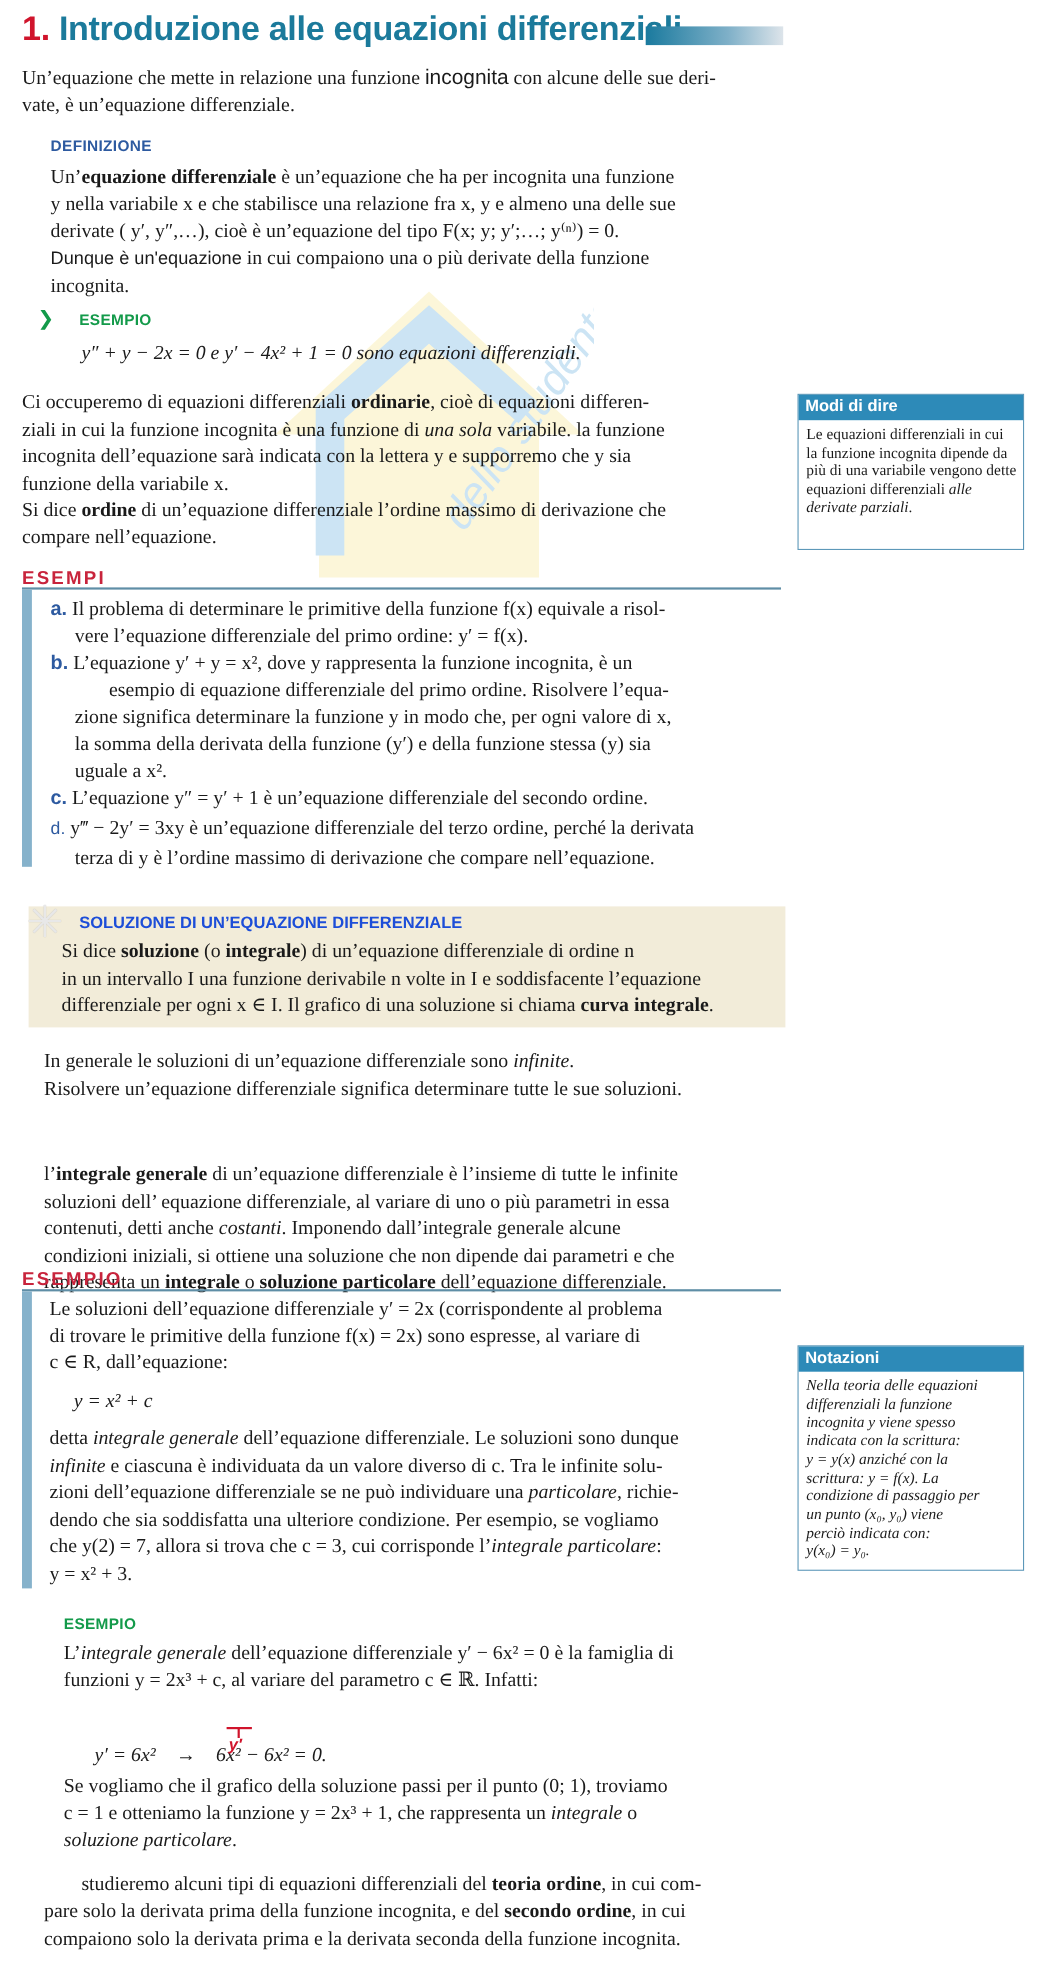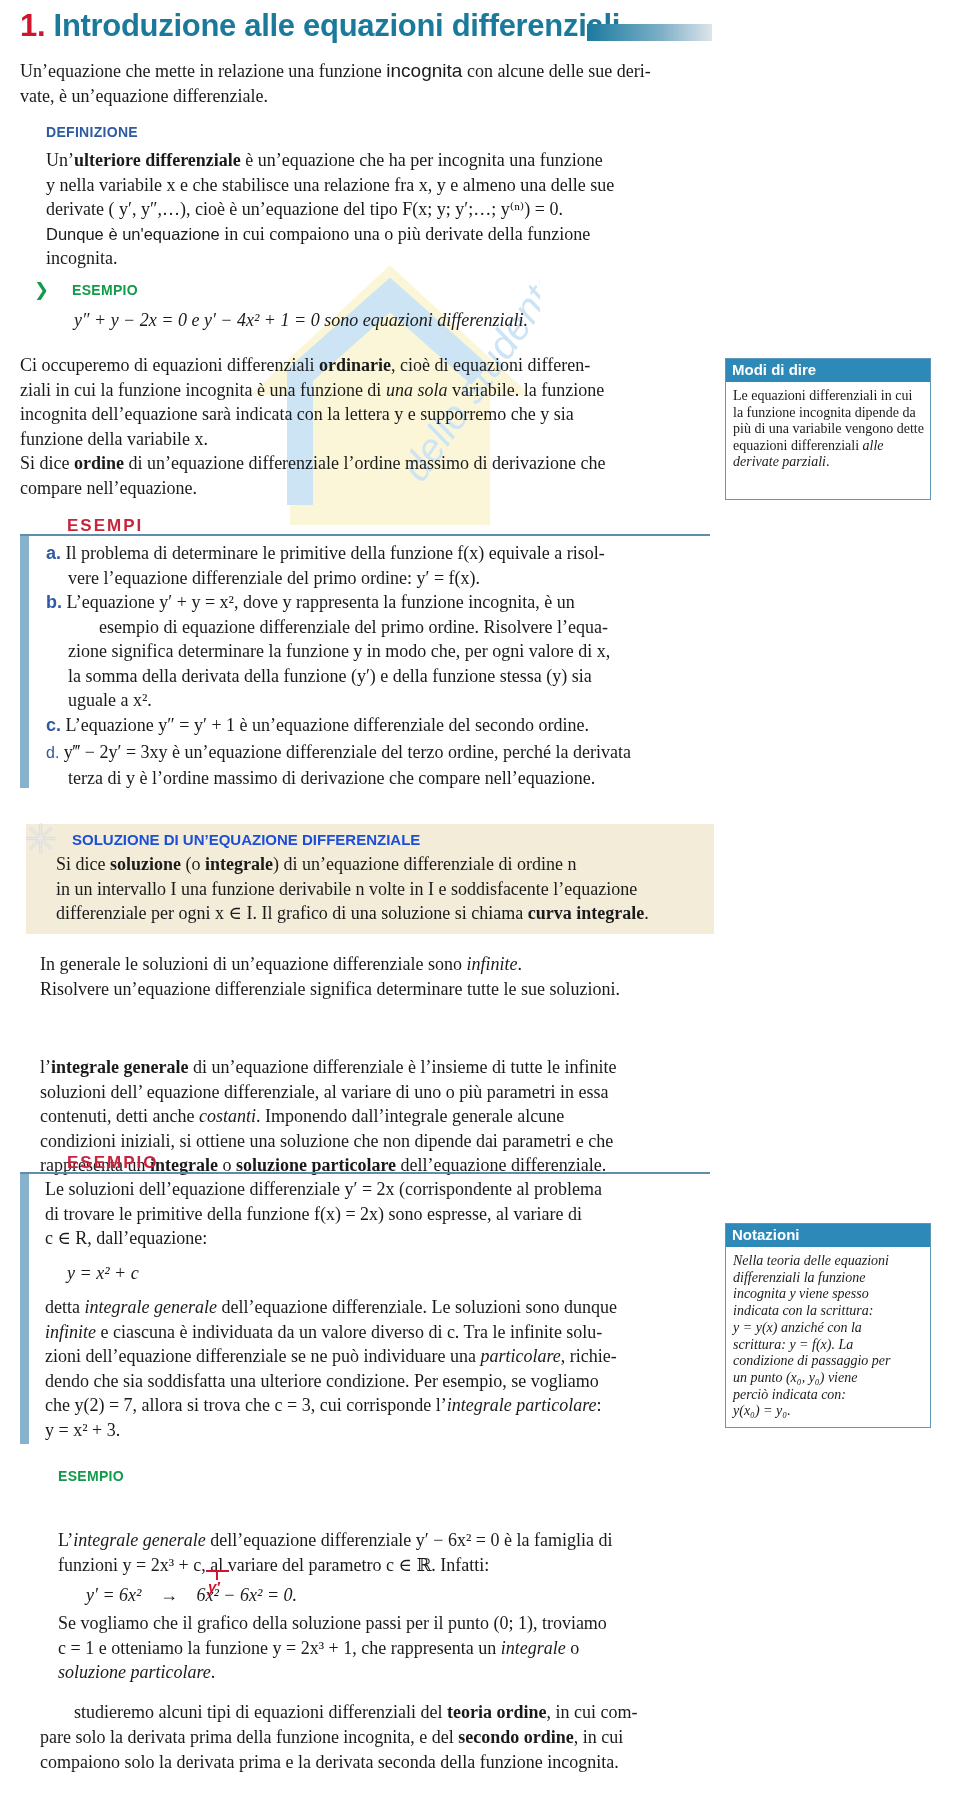--- a/index.html
+++ b/index.html
@@ -12,21 +12,21 @@
   b { font-weight:bold; }
 
   
   #title { left:20px; top:8px; font-family:"Liberation Sans",sans-serif; font-size:31px; font-weight:bold; color:#1b7a9b; letter-spacing:-0.3px; }
   #title .num { color:#d0142c; }
   #title-bar { left:587px; top:24px; width:125px; height:17px;
                background:linear-gradient(to right,#1a7a9e,#7fb0c8 60%,#dde4ea); }
 
   .label-blue { font-family:"Liberation Sans",sans-serif; font-weight:bold; font-size:14px; color:#2d5aa0; letter-spacing:0.3px; }
   .label-green { font-family:"Liberation Sans",sans-serif; font-weight:bold; font-size:14px; color:#139a4a; letter-spacing:0.3px; }
-  .label-red { font-family:"Liberation Sans",sans-serif; font-weight:bold; font-size:17px; color:#c8243c; letter-spacing:2px;margin-left:47px; }
+  .label-red { font-family:"Liberation Sans",sans-serif; font-weight:bold; font-size:17px; color:#c8243c; letter-spacing:2px; }
 
   .rule { height:2px; background:#5f8ea6; }
   .leftbar { width:9px; background:#86b2cb; }
 
   .sidebox { border:1.5px solid #5d98b9; background:#fff; }
   .sidebox-head { background:#2d8ab8; color:#fff; font-family:"Liberation Sans",sans-serif; font-weight:bold; font-size:15px; padding:2px 6px; height:19px; }
   .sidebox-body { font-size:14px; line-height:16.5px; padding:6px 6px 4px 7px; }
 
   #sol-box { left:26px; top:824px; width:688px; height:110px; background:#f2ecd9; }
   .star { color:#e8e8e8; font-size:40px; line-height:30px; font-family:"DejaVu Sans",sans-serif; text-shadow:0 0 1px #bbb; }
@@ -55,21 +55,21 @@
 </div>
 <div id="title-bar" class="abs"></div>
 
 <div class="abs p" style="left:20px;top:58px;width:690px;">
   <div><span>Un’equazione che mette in relazione una funzione </span><span class="sans-word">incognita</span><span> con alcune delle sue deri-</span></div>
   <div>vate, è un’equazione differenziale.</div>
 </div>
 
 <div class="abs label-blue" style="left:46px;top:124px;">DEFINIZIONE</div>
 <div class="abs p" style="left:46px;top:148px;width:660px;line-height:24.5px;">
-  <div><span>Un’</span><b>ulteriore differenziale</b><span> è un’equazione che ha per incognita una funzione</span></div>
+  <div><span>Un’</span><b>equazione differenziale</b><span> è un’equazione che ha per incognita una funzione</span></div>
   <div>y nella variabile x e che stabilisce una relazione fra x, y e almeno una delle sue</div>
   <div>derivate ( y′, y″,…), cioè è un’equazione del tipo F(x; y; y′;…; y⁽ⁿ⁾) = 0.</div>
   <div><span class="dunque">Dunque è un'equazione</span><span> in cui compaiono una o più derivate della funzione</span></div>
   <div>incognita.</div>
 </div>
 
 <div class="abs arrow-green" style="left:34px;top:279px;">❯</div>
 <div class="abs label-green" style="left:72px;top:282px;">ESEMPIO</div>
 <div class="abs p it" style="left:74px;top:308px;width:620px;">y″ + y − 2x = 0 e y′ − 4x² + 1 = 0 sono equazioni differenziali.</div>
 
@@ -161,21 +161,21 @@
     <div>y = y(x) anziché con la</div>
     <div>scrittura: y = f(x). La</div>
     <div>condizione di passaggio per</div>
     <div>un punto (x₀, y₀) viene</div>
     <div>perciò indicata con:</div>
     <div>y(x₀) = y₀.</div>
   </div>
 </div>
 
 <div class="abs label-green" style="left:58px;top:1468px;">ESEMPIO</div>
-<div class="abs p" style="left:58px;top:1490px;width:640px;line-height:24.5px;margin-top:38px;">
+<div class="abs p" style="left:58px;top:1490px;width:640px;line-height:24.5px;">
   <div><span>L’</span><i>integrale generale</i><span> dell’equazione differenziale  y′ − 6x² = 0 è la famiglia di</span></div>
   <div>funzioni  y = 2x³ + c, al variare del parametro c ∈ ℝ. Infatti:</div>
 </div>
 <div class="abs p" style="left:86px;top:1547px;margin-top:36px;">
   <span class="it">y′ = 6x²</span>
   <span style="margin:0 14px;">→</span>
   <span class="it">6x² − 6x² = 0.</span>
 </div>
 <div class="abs" style="left:206px;top:1570px;width:23px;height:2px;background:#d0142c;"></div>
 <div class="abs" style="left:216px;top:1571px;width:2px;height:9px;background:#d0142c;"></div>

